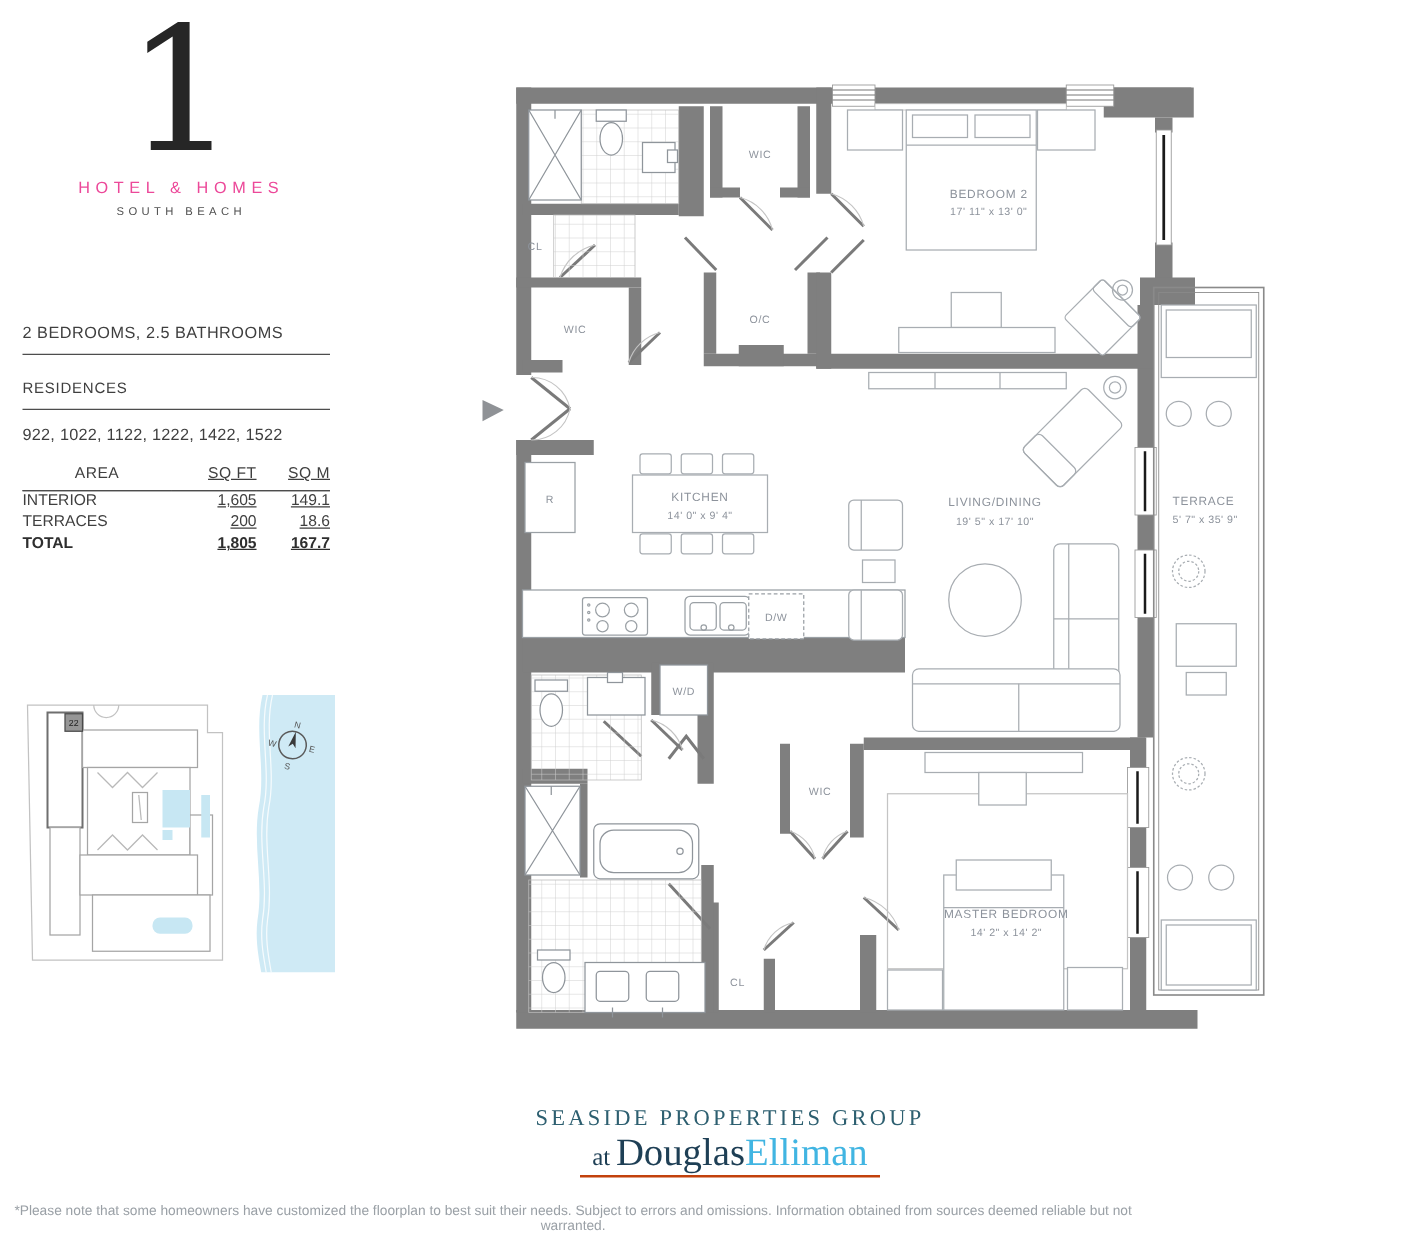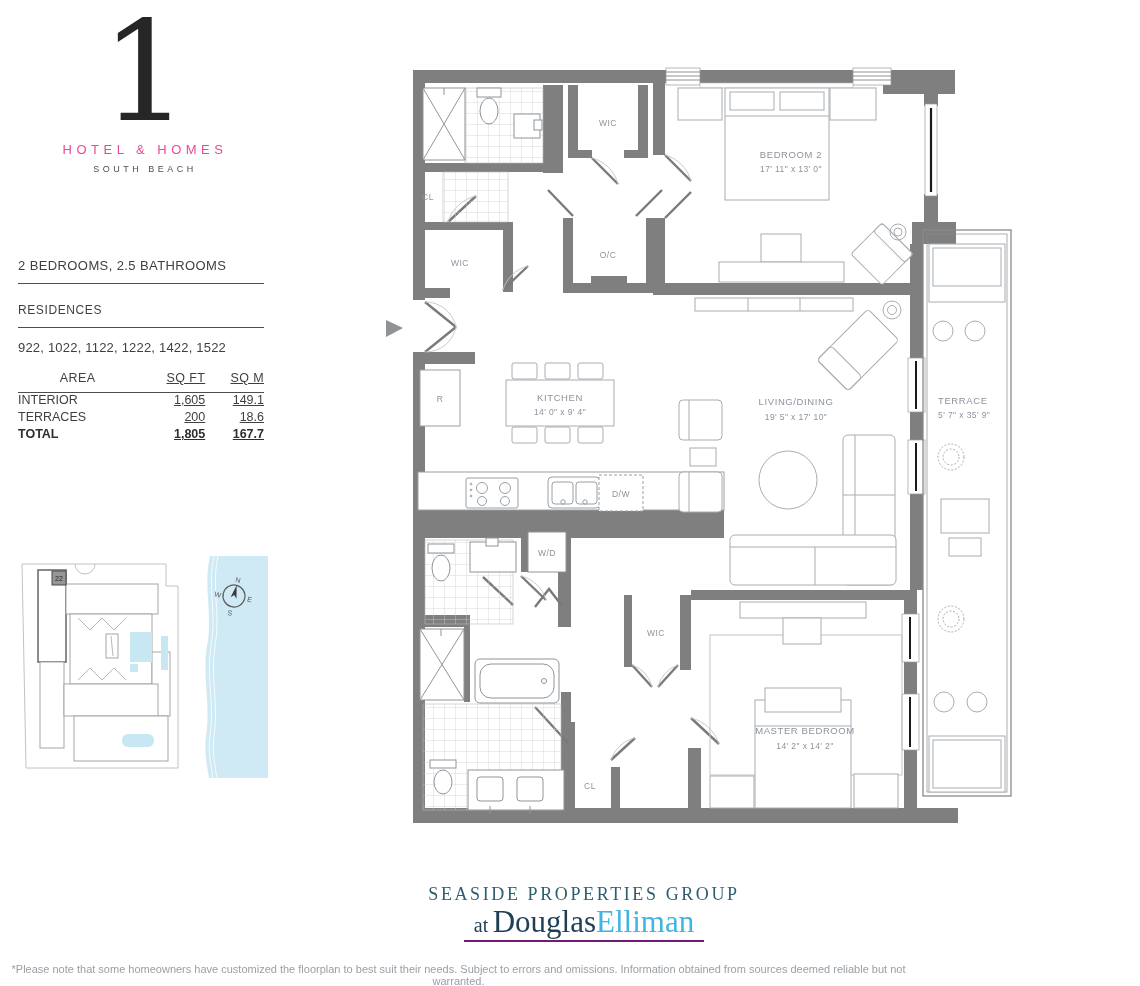--- a/index.html
+++ b/index.html
@@ -26,21 +26,21 @@
   table.area tr.total td{font-weight:bold;color:#2e2e2e;}
 
   
   .floorplan{position:absolute;left:378px;top:58px;}
   .siteplan{position:absolute;left:18px;top:556px;}
   .watermap{position:absolute;left:198px;top:556px;}
 
   
   .footer{position:absolute;left:14px;top:884px;width:1140px;text-align:center;}
   .f-group{font-family:"Liberation Serif",serif;font-size:18px;letter-spacing:2.6px;color:#2d5f70;}
-  .f-brandline{display:inline-block;border-bottom:2px solid #701a75;padding:0 10px 3px 10px;margin-top:1px;line-height:1;}
+  .f-brandline{display:inline-block;border-bottom:2px solid #c2410c;padding:0 10px 3px 10px;margin-top:1px;line-height:1;}
   .f-at{font-family:"Liberation Serif",serif;font-size:20px;color:#1e3f55;}
   .f-douglas{font-family:"Liberation Serif",serif;font-size:31px;color:#1e3f55;}
   .f-elliman{font-family:"Liberation Serif",serif;font-size:31px;color:#41b5e2;}
   .f-tagline{font-family:"Liberation Serif",serif;font-size:10.5px;letter-spacing:1.7px;color:#27798a;margin-top:5px;}
   .disclaimer{position:absolute;left:0;top:963px;width:917px;text-align:center;font-size:11px;color:#9aa0a6;}
 
   svg text{font-family:"Liberation Sans",sans-serif;}
   .rm{fill:#8d939c;font-size:9.5px;letter-spacing:.6px;text-anchor:middle;}
   .dm{fill:#8d939c;font-size:8.5px;letter-spacing:.4px;text-anchor:middle;}
   .sm{fill:#8d939c;font-size:8.5px;letter-spacing:.5px;text-anchor:middle;}

